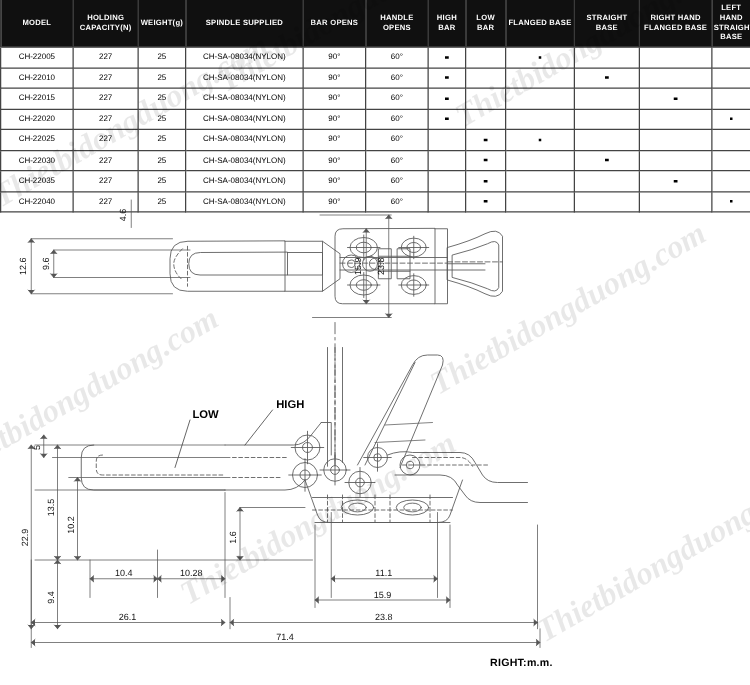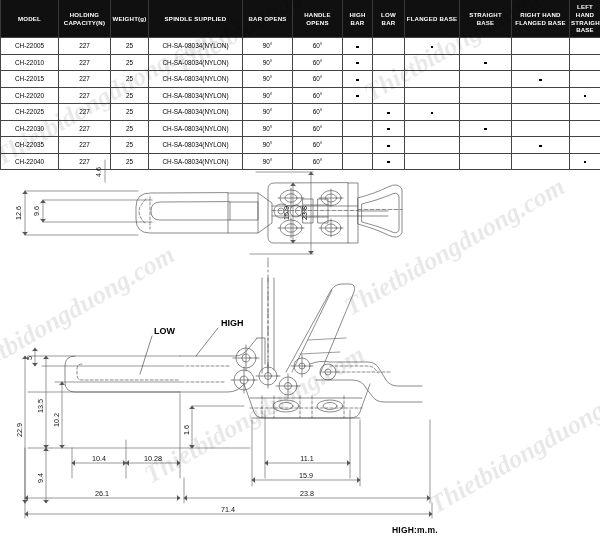--- a/index.html
+++ b/index.html
@@ -459,21 +459,21 @@
       <text x="228" y="354" text-anchor="middle">71.4</text>
     </g>
 
     <g font-family="Liberation Sans, sans-serif" font-size="9" font-weight="bold" fill="#000">
       <text x="221" y="168">HIGH</text>
       <text x="154" y="176">LOW</text>
     </g>
   </svg>
 </div>
 
-<div id="unit-label">HIGH:m.m.</div>
+<div id="unit-label">RIGHT:m.m.</div>
 
 <div class="wm" style="left:-20px;top:82px;font-size:26px;transform:rotate(-30deg);">Thietbidongduong.com</div>
 <div class="wm" style="left:160px;top:-10px;font-size:26px;transform:rotate(-30deg);">Thietbidongduong.com</div>
 <div class="wm" style="left:350px;top:18px;font-size:26px;transform:rotate(-30deg);">Thietbidongduong.com</div>
 <div class="wm" style="left:-60px;top:300px;font-size:26px;transform:rotate(-30deg);">Thietbidongduong.com</div>
 <div class="wm" style="left:130px;top:400px;font-size:26px;transform:rotate(-30deg);">Thietbidongduong.com</div>
 <div class="wm" style="left:330px;top:232px;font-size:26px;transform:rotate(-30deg);">Thietbidongduong.com</div>
 <div class="wm" style="left:415px;top:430px;font-size:26px;transform:rotate(-30deg);">Thietbidongduong.com</div>
 
 </body></html>

